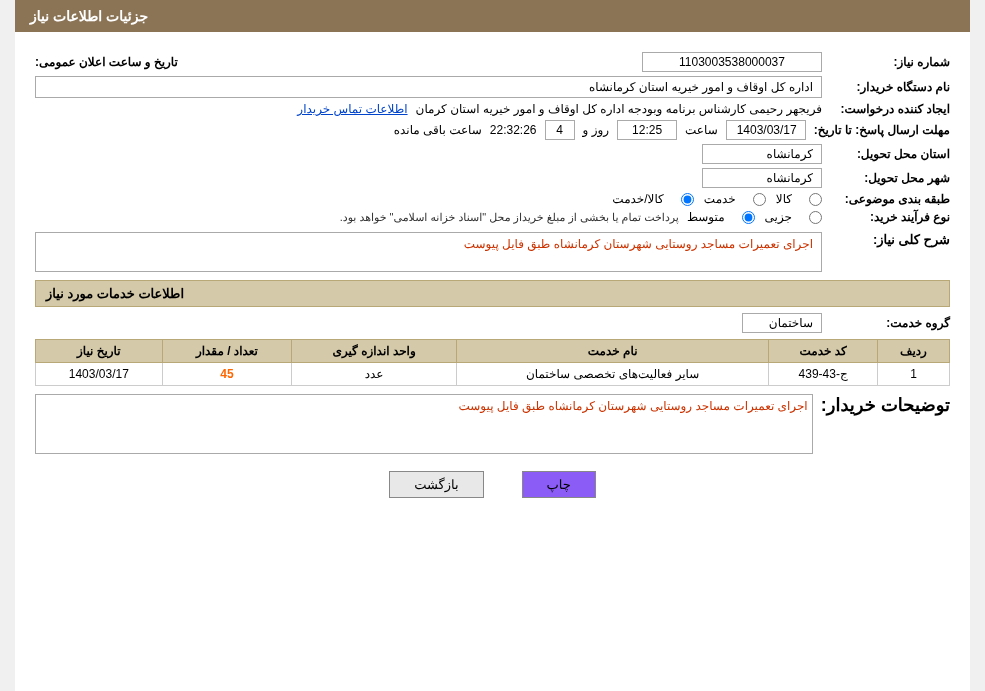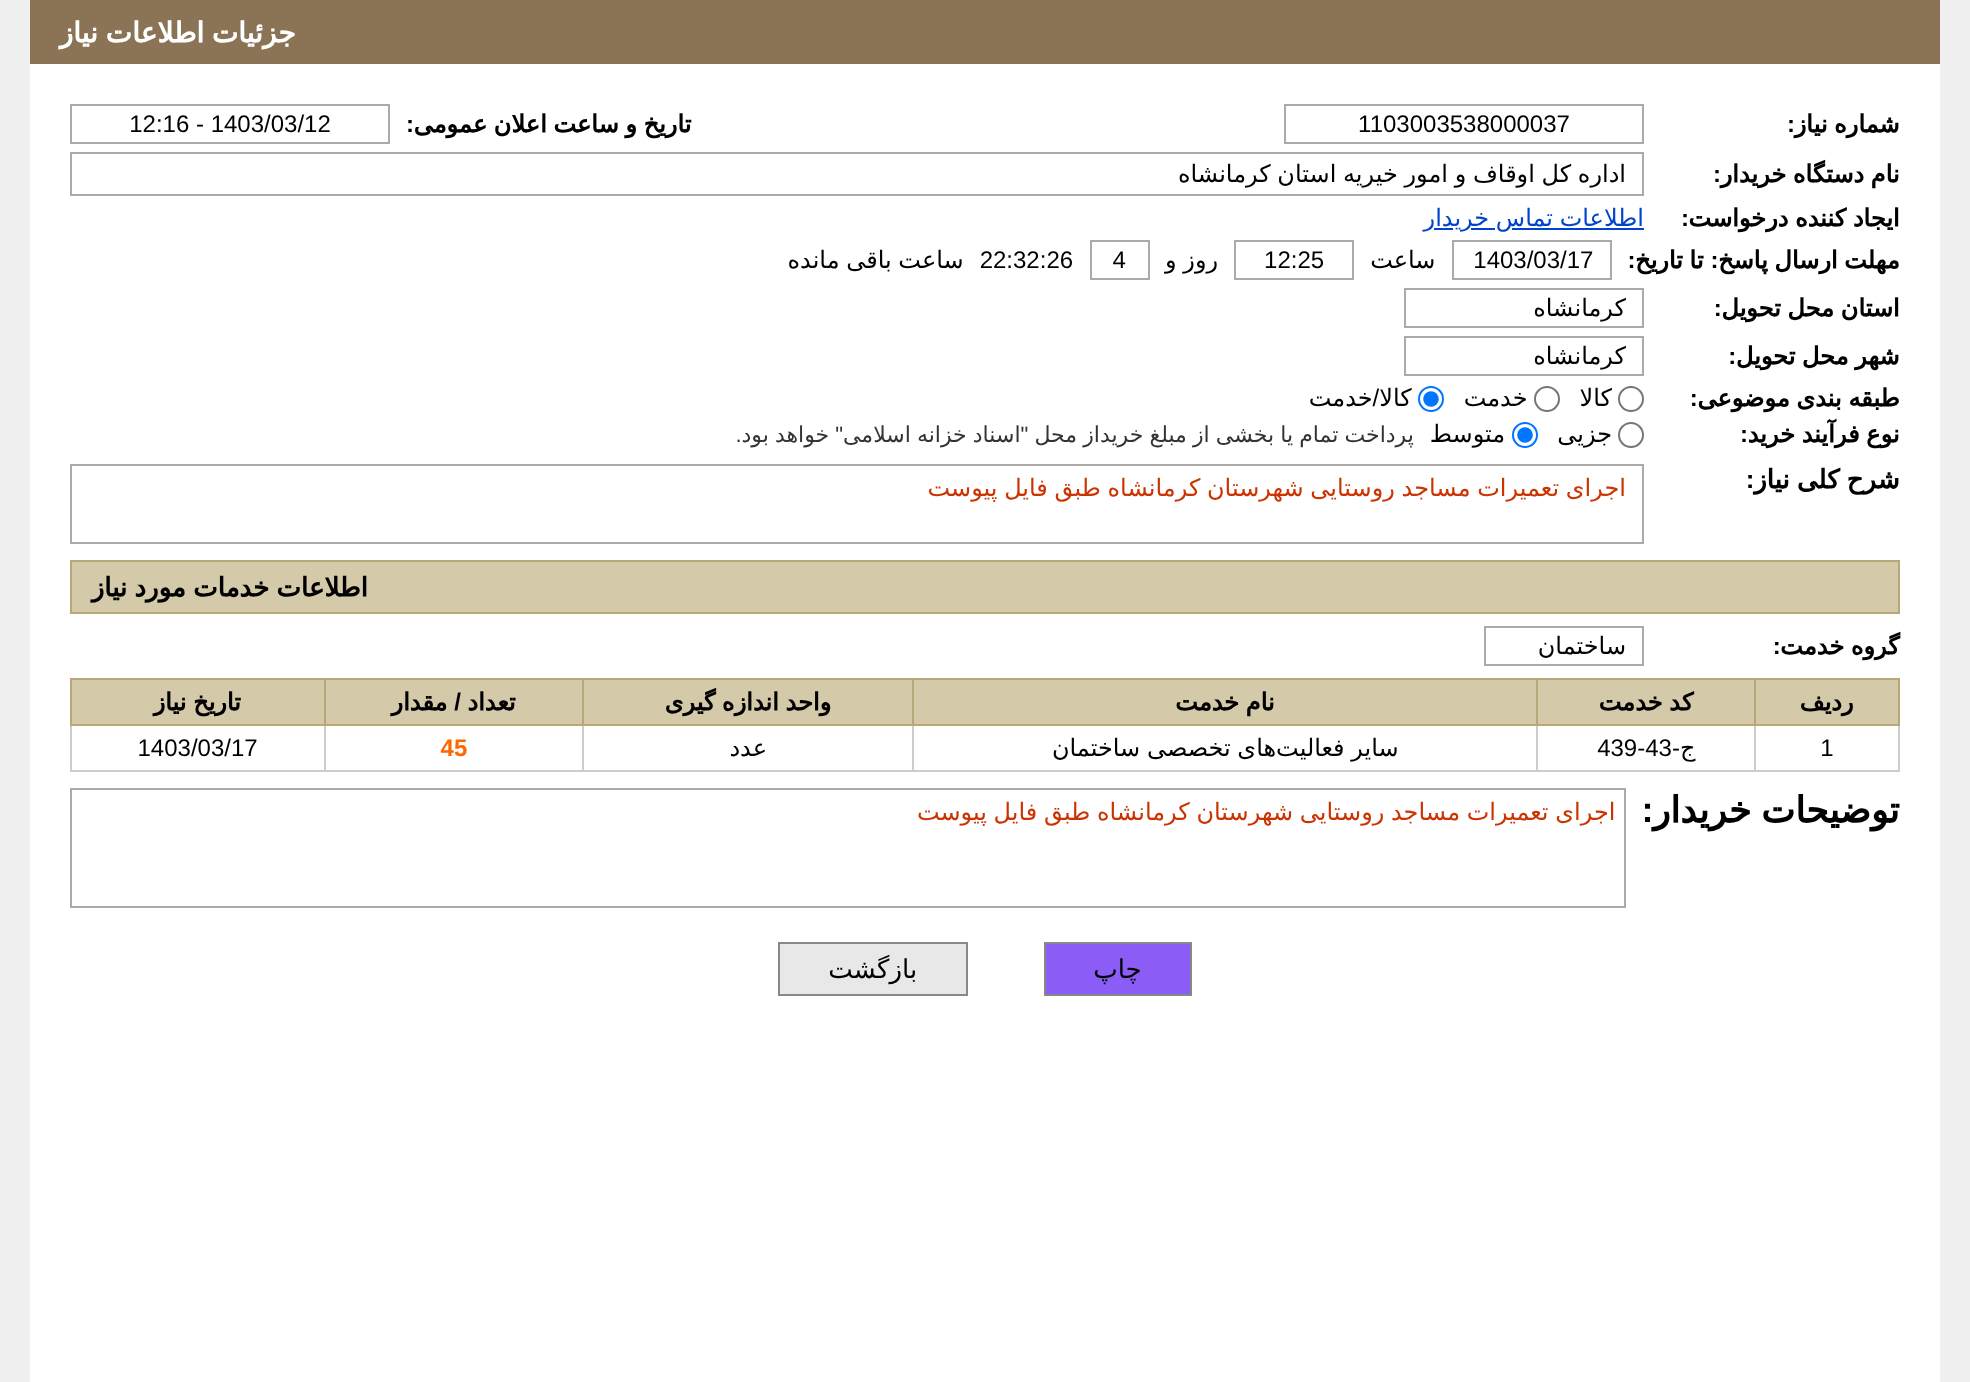--- a/index.html
+++ b/index.html
@@ -41,21 +41,21 @@
     
     .radio-row {
       display: flex;
       align-items: center;
       gap: 10px;
       direction: rtl;
     }
     .radio-item {
       display: flex;
       align-items: center;
-      gap: 3px;
+      gap: 17px;
     }
     
     .data-table {
       width: 100%;
       border-collapse: collapse;
       margin-top: 6px;
       font-size: 12px;
     }
     .data-table th {
       background: #d4c9a8;
@@ -164,30 +164,30 @@
     <span>جزئیات اطلاعات نیاز</span>
   </div>
 
   <div class="main-content">
 
     <div class="row-flex" style="margin-top:10px;">
       <span class="bold-label">شماره نیاز:</span>
       <span class="inline-box" style="min-width:180px; text-align:center;">1103003538000037</span>
       <span style="flex:1;"></span>
       <span class="bold-label" style="min-width:auto;">تاریخ و ساعت اعلان عمومی:</span>
-      <span class="inline-box" style="min-width:160px; text-align:center;">1403/03/12 - 12:16</span>
     </div>
 
     <div class="row-flex">
       <span class="bold-label">نام دستگاه خریدار:</span>
       <span class="full-width-box">اداره کل اوقاف و امور خیریه استان کرمانشاه</span>
     </div>
 
     <div class="row-flex">
       <span class="bold-label">ایجاد کننده درخواست:</span>
+      <span>فریجهر رحیمی کارشناس برنامه وبودجه اداره کل اوقاف و امور خیریه استان کرمان</span>
       <span class="link-text">اطلاعات تماس خریدار</span>
     </div>
 
     <div class="row-flex">
       <span class="bold-label">مهلت ارسال پاسخ: تا تاریخ:</span>
       <span class="inline-box">1403/03/17</span>
       <span class="nowrap">ساعت</span>
       <span class="inline-box" style="min-width:60px; text-align:center;">12:25</span>
       <span class="nowrap">روز و</span>
       <span class="inline-box" style="min-width:30px; text-align:center;">4</span>

